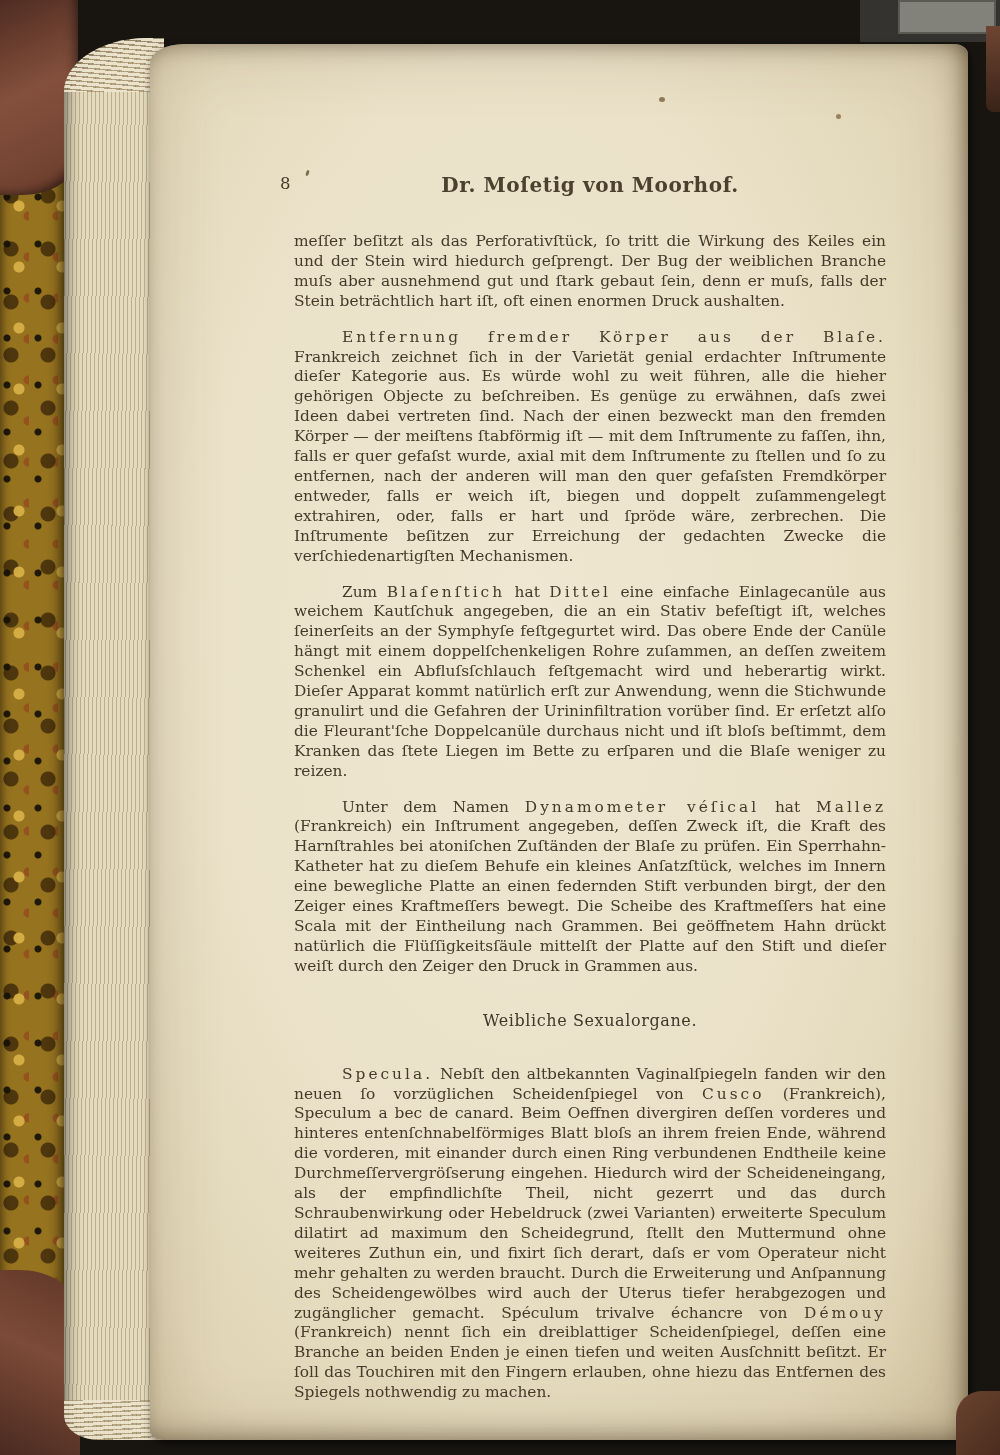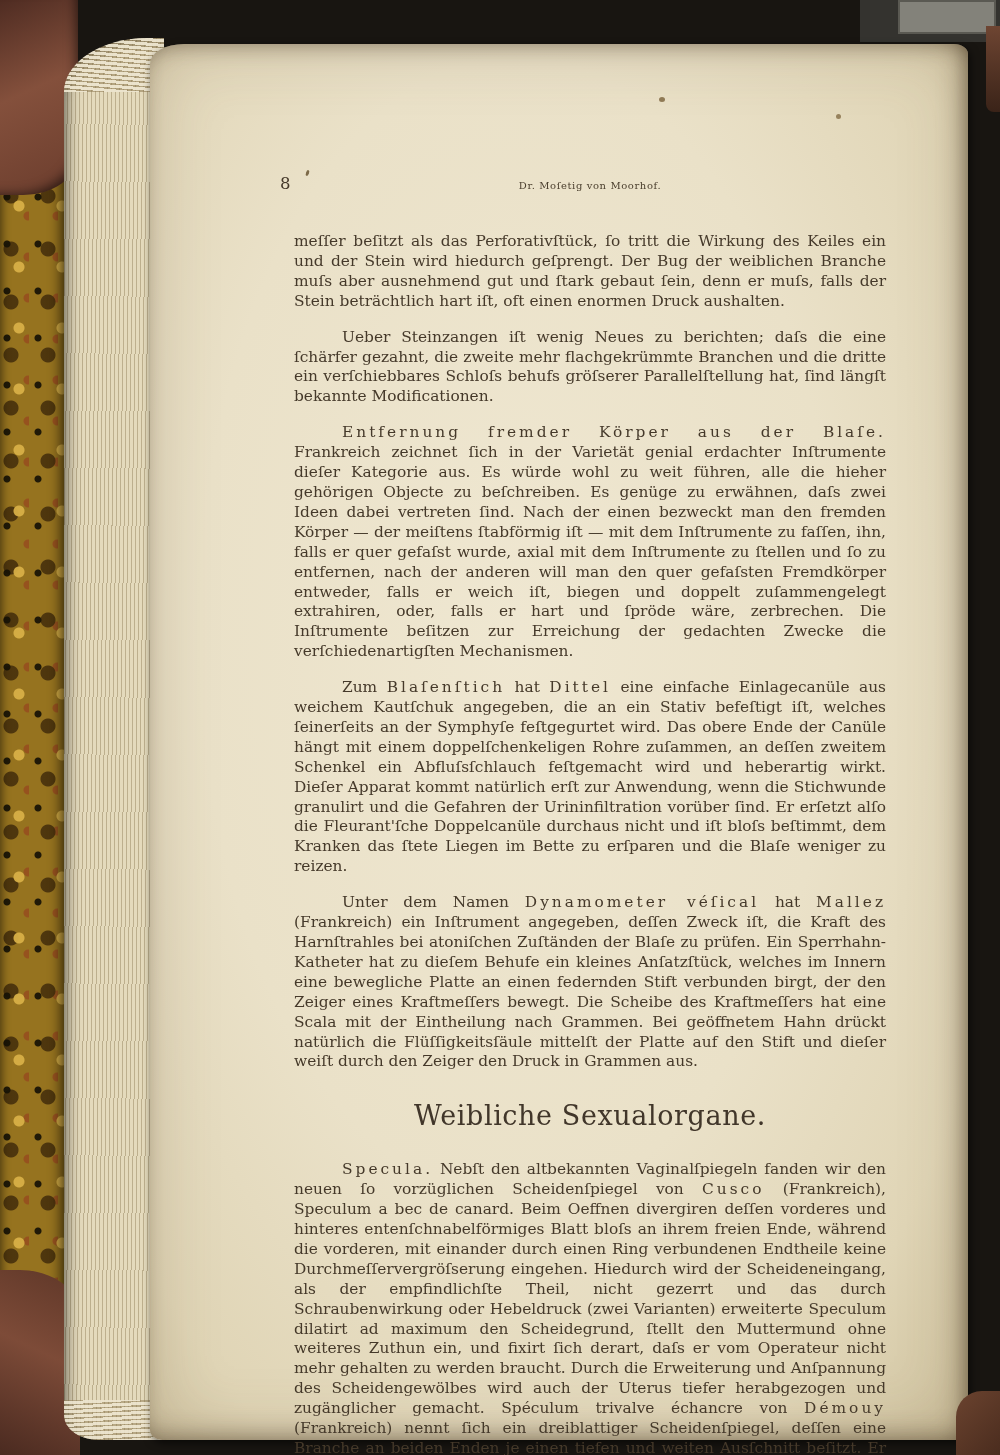--- a/index.html
+++ b/index.html
@@ -79,29 +79,29 @@
   .speck-2 { left:836px; top:114px; width:5px; height:5px; background:#97825d; }
   .speck-3 { left:306px; top:170px; width:3px; height:6px; background:#7d6a49; transform:rotate(20deg); }
 
   
   .content {
     position:absolute; left:278px; top:174px; width:624px;
     color:#45392a; font-size:15.4px; line-height:19.9px; text-align:justify;
   }
   .head-row { position:relative; height:42px; }
   .pagenum  { position:absolute; left:2px; top:0; font-size:16.5px; }
-  .runhead  { position:absolute; left:0; right:0; top:2px; text-align:center; font-size:10px; letter-spacing:0.6px; color:#4c402f; }
+  .runhead  { position:absolute; left:0; right:0; top:2px; text-align:center; font-size:20px; letter-spacing:0.6px; color:#4c402f;font-weight:bold; }
 
   p { margin:16px; }
   .ind { text-indent:48px; }
   .sperr { letter-spacing:3px; }
   .sperr-wide { letter-spacing:3px; word-spacing:7px; }
 
   .section-heading {
-    margin:34px 0 34px; font-size:27px; font-weight:normal;
+    margin:34px 0 34px; font-size:16px; font-weight:normal;
     text-align:center; text-indent:0; letter-spacing:0.6px; color:#41362a;
   }
 </style>
 </head>
 <body>
 
 <div class="scene">
 
   <div class="cover-marble"></div>
   <div class="cover-leather-top"></div>
@@ -123,21 +123,20 @@
 
   <div class="content">
 
     <div class="head-row">
       <span class="pagenum">8</span>
       <span class="runhead">Dr. Moſetig von Moorhof.</span>
     </div>
 
     <p><span>meſſer beſitzt als das Perforativſtück, ſo tritt die Wirkung des Keiles ein und der Stein wird hiedurch geſprengt. Der Bug der weiblichen Branche muſs aber ausnehmend gut und ſtark gebaut ſein, denn er muſs, falls der Stein beträchtlich hart iſt, oft einen enormen Druck aushalten.</span></p>
 
-    <p class="ind"><span>Ueber Steinzangen iſt wenig Neues zu berichten; daſs die eine ſchärfer gezahnt, die zweite mehr flachgekrümmte Branchen und die dritte ein verſchiebbares Schloſs behufs gröſserer Parallelſtellung hat, ſind längſt bekannte Modificationen.</span></p>
 
     <p class="ind"><span class="sperr-wide">Entfernung fremder Körper aus der Blaſe.</span><span> Frankreich zeichnet ſich in der Varietät genial erdachter Inſtrumente dieſer Kategorie aus. Es würde wohl zu weit führen, alle die hieher gehörigen Objecte zu beſchreiben. Es genüge zu erwähnen, daſs zwei Ideen dabei vertreten ſind. Nach der einen bezweckt man den fremden Körper — der meiſtens ſtabförmig iſt — mit dem Inſtrumente zu faſſen, ihn, falls er quer gefaſst wurde, axial mit dem Inſtrumente zu ſtellen und ſo zu entfernen, nach der anderen will man den quer gefaſsten Fremdkörper entweder, falls er weich iſt, biegen und doppelt zuſammengelegt extrahiren, oder, falls er hart und ſpröde wäre, zerbrechen. Die Inſtrumente beſitzen zur Erreichung der gedachten Zwecke die verſchiedenartigſten Mechanismen.</span></p>
 
     <p class="ind"><span>Zum </span><span class="sperr">Blaſenſtich</span><span> hat </span><span class="sperr">Dittel</span><span> eine einfache Einlagecanüle aus weichem Kautſchuk angegeben, die an ein Stativ befeſtigt iſt, welches ſeinerſeits an der Symphyſe feſtgegurtet wird. Das obere Ende der Canüle hängt mit einem doppelſchenkeligen Rohre zuſammen, an deſſen zweitem Schenkel ein Abfluſsſchlauch feſtgemacht wird und heberartig wirkt. Dieſer Apparat kommt natürlich erſt zur Anwendung, wenn die Stichwunde granulirt und die Gefahren der Urininfiltration vorüber ſind. Er erſetzt alſo die Fleurant'ſche Doppelcanüle durchaus nicht und iſt bloſs beſtimmt, dem Kranken das ſtete Liegen im Bette zu erſparen und die Blaſe weniger zu reizen.</span></p>
 
     <p class="ind"><span>Unter dem Namen </span><span class="sperr">Dynamometer véſical</span><span> hat </span><span class="sperr">Mallez</span><span> (Frankreich) ein Inſtrument angegeben, deſſen Zweck iſt, die Kraft des Harnſtrahles bei atoniſchen Zuſtänden der Blaſe zu prüfen. Ein Sperrhahn-Katheter hat zu dieſem Behufe ein kleines Anſatzſtück, welches im Innern eine bewegliche Platte an einen federnden Stift verbunden birgt, der den Zeiger eines Kraftmeſſers bewegt. Die Scheibe des Kraftmeſſers hat eine Scala mit der Eintheilung nach Grammen. Bei geöffnetem Hahn drückt natürlich die Flüſſigkeitsſäule mittelſt der Platte auf den Stift und dieſer weiſt durch den Zeiger den Druck in Grammen aus.</span></p>
 
     <h2 class="section-heading">Weibliche Sexualorgane.</h2>
 
     <p class="ind"><span class="sperr">Specula.</span><span> Nebſt den altbekannten Vaginalſpiegeln fanden wir den neuen ſo vorzüglichen Scheidenſpiegel von </span><span class="sperr">Cusco</span><span> (Frankreich), Speculum a bec de canard. Beim Oeffnen divergiren deſſen vorderes und hinteres entenſchnabelförmiges Blatt bloſs an ihrem freien Ende, während die vorderen, mit einander durch einen Ring verbundenen Endtheile keine Durchmeſſervergröſserung eingehen. Hiedurch wird der Scheideneingang, als der empfindlichſte Theil, nicht gezerrt und das durch Schraubenwirkung oder Hebeldruck (zwei Varianten) erweiterte Speculum dilatirt ad maximum den Scheidegrund, ſtellt den Muttermund ohne weiteres Zuthun ein, und fixirt ſich derart, daſs er vom Operateur nicht mehr gehalten zu werden braucht. Durch die Erweiterung und Anſpannung des Scheidengewölbes wird auch der Uterus tiefer herabgezogen und zugänglicher gemacht. Spéculum trivalve échancre von </span><span class="sperr">Démouy</span><span> (Frankreich) nennt ſich ein dreiblattiger Scheidenſpiegel, deſſen eine Branche an beiden Enden je einen tiefen und weiten Ausſchnitt beſitzt. Er ſoll das Touchiren mit den Fingern erlauben, ohne hiezu das Entfernen des Spiegels nothwendig zu machen.</span></p>

